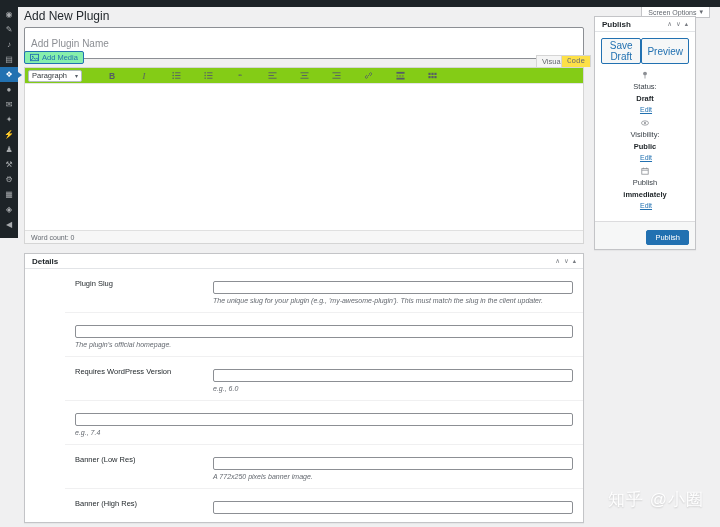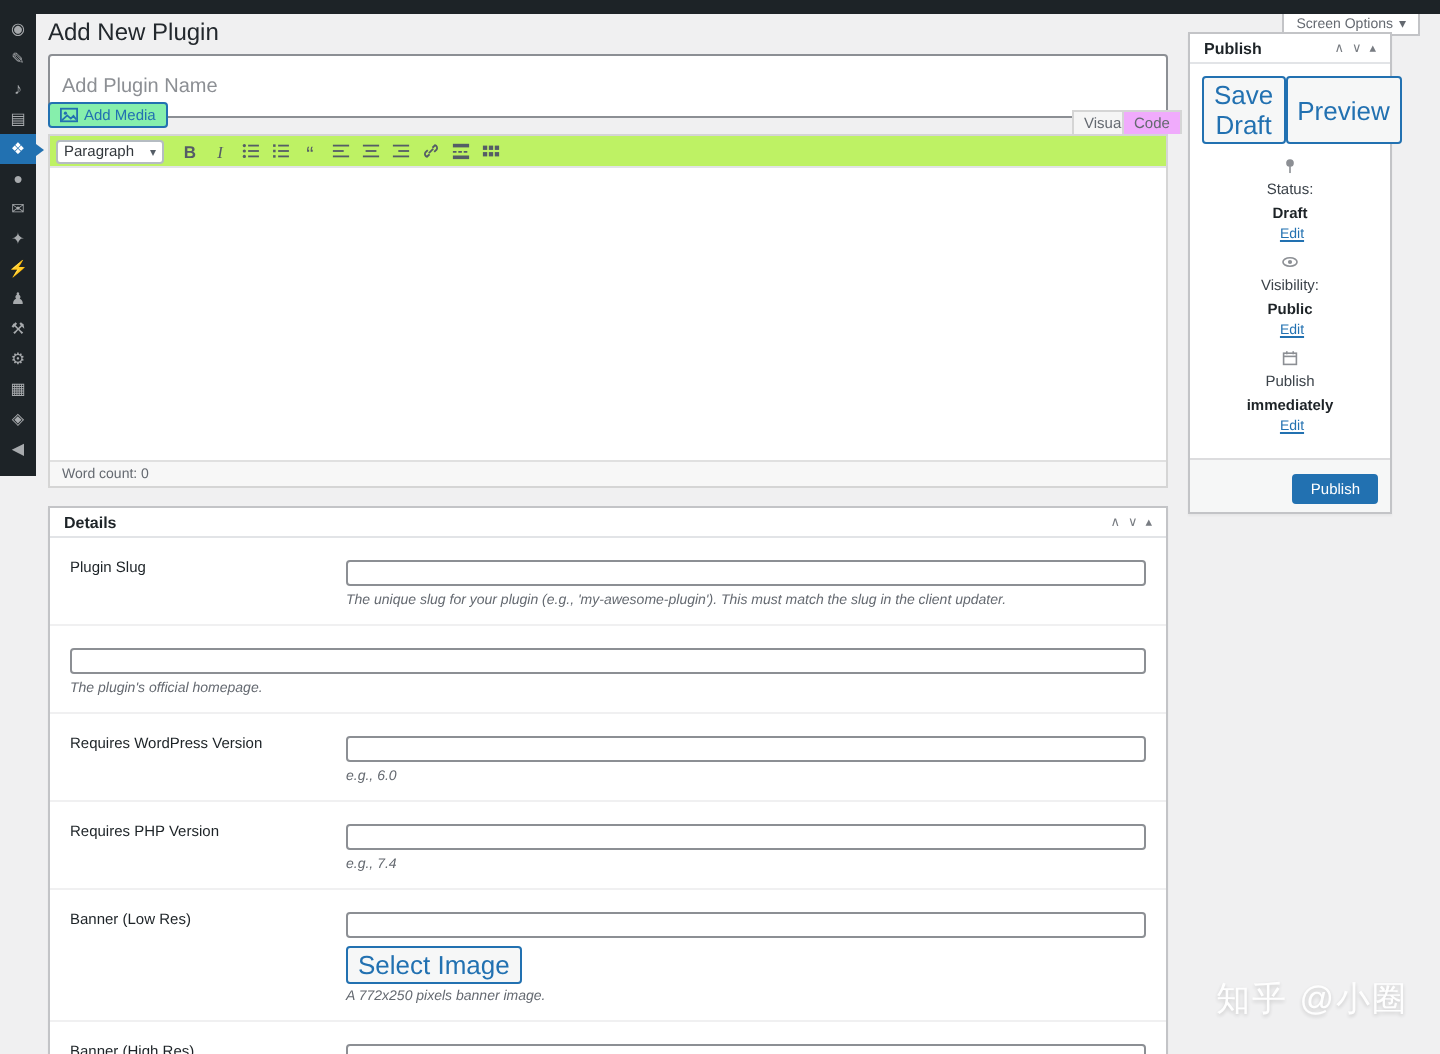--- a/index.html
+++ b/index.html
@@ -28,24 +28,24 @@
              border-radius:2px; background:#fff; font-size:10px; padding:15px 6px; color:#2c3338;
              font-family:"Liberation Sans", sans-serif; }
   .title-input::placeholder { color:#8c8f94; }
   
   .add-media { position:absolute; left:24px; top:51px; height:13px; display:inline-flex; align-items:center; gap:3px;
              background:#86efac; border:1px solid #2271b1; border-radius:2px; color:#2271b1;
              font-size:7.5px; padding:0 5px; cursor:pointer; }
   .ed-tab { position:absolute; top:55px; height:12px; line-height:11px; font-size:7.5px; color:#646970;
              padding:0 5px; border:1px solid #d5d5d5; border-bottom:none; cursor:pointer; }
   .ed-tab.visual { left:536px; background:#f5f5f5; }
-  .ed-tab.code { left:561px; background:#f0abfc; }
+  .ed-tab.code { left:561px; background:#fde047;font-family:Liberation Mono, monospace; }
   
   .editor { position:absolute; left:24px; top:67px; width:560px; border:1px solid #d5d5d5; background:#fff; }
-  .mce-toolbar { height:16px; background:#bef264; border-bottom:1px solid #e2e4e7; display:flex; align-items:center; padding:0 3px; gap:1px; }
+  .mce-toolbar { height:16px; background:#84cc16; border-bottom:1px solid #e2e4e7; display:flex; align-items:center; padding:0 3px; gap:18px; }
   .para-select { width:54px; height:12px; background:#fff; border:1px solid #b5bcc2; border-radius:2px;
              font-size:7.5px; color:#32373c; display:flex; align-items:center; justify-content:space-between;
              padding:0 3px; margin-right:5px; cursor:pointer; }
   .para-caret { font-size:6px; color:#555d66; }
   .tb-btn { width:14px; height:12px; display:flex; align-items:center; justify-content:center;
              color:#555d66; font-size:8.5px; cursor:pointer; border-radius:2px; }
   .tb-bold { font-weight:bold; }
   .tb-italic { font-style:italic; font-family:"Liberation Serif", serif; }
   .tb-quote { font-size:11px; line-height:4px; padding-top:5px; }
   .mce-content { height:146px; background:#fff; }
@@ -56,31 +56,31 @@
   .mb-head { height:15px; display:flex; align-items:center; justify-content:space-between;
              padding:0 7px; border-bottom:1px solid #e2e4e7; }
   .mb-title { font-size:8px; font-weight:bold; color:#1d2327; }
   .mb-ctrls { display:flex; gap:4px; }
   .mb-ctrl { font-size:6.5px; color:#787c82; cursor:pointer; }
   
   .publish-box { left:594px; top:16px; width:102px; }
   .pb-body { padding:6px; }
   .pb-btnrow { display:flex; justify-content:space-between; }
   .btn-secondary { background:#f6f7f7; border:1px solid #2271b1; border-radius:2px; color:#2271b1;
-             font-size:13px; padding:1px 5px; cursor:pointer; font-family:"Liberation Sans", sans-serif; }
+             font-size:10px; padding:1px 5px; cursor:pointer; font-family:"Liberation Sans", sans-serif; }
   .pb-rows { margin-top:7px; }
   .pb-row { display:flex; align-items:center; gap:3px; margin-bottom:6px; font-size:7.5px; color:#3c434a;flex-direction:column; }
   .pb-row b { color:#1d2327; }
   .edit-link { color:#2271b1; text-decoration:underline; margin-left:2px; cursor:pointer; font-size:7px; }
   .pb-foot { background:#f6f7f7; border-top:1px solid #dcdcde; padding:4px 6px; text-align:right; }
   .btn-primary { background:#2271b1; border:1px solid #2271b1; border-radius:2px; color:#fff;
              font-size:7.5px; padding:2px 8px; cursor:pointer; font-family:"Liberation Sans", sans-serif; }
   
   .details-box { left:24px; top:253px; width:560px; }
-  .dt-row { display:flex; padding:7px 10px 8px; border-bottom:1px solid #f0f0f1; }
+  .dt-row { display:flex; padding:7px 10px 8px; border-bottom:1px solid #f0f0f1;margin-left:40px; }
   .dt-row:last-child { border-bottom:none; }
   .dt-label { width:138px; flex:none; font-size:7.5px; color:#1d2327; padding-top:3px; }
   .dt-field { flex:1; }
   .dt-input { width:100%; height:13px; border:1px solid #8c8f94; border-radius:2px; background:#fff;
              font-size:8px; padding:0 4px; font-family:"Liberation Sans", sans-serif; }
   .dt-help { margin-top:3px; font-size:7px; font-style:italic; color:#646970; }
   .dt-btn { margin-top:3px; }
   
   .watermark { position:absolute; right:16px; top:488px; font-size:17px; color:#ffffff; opacity:.95;
              text-shadow:0 1px 2px rgba(0,0,0,.18); letter-spacing:1px; }
@@ -345,32 +345,30 @@
 
     <div class="dt-row">
       <div class="dt-label">Requires WordPress Version</div>
       <div class="dt-field">
         <input class="dt-input" type="text" style="">
         <div class="dt-help">e.g., 6.0</div>
       </div>
     </div>
 
     <div class="dt-row">
-      <div class="dt-label">Requires PHP Version</div>
       <div class="dt-field">
         <input class="dt-input" type="text" style="">
         <div class="dt-help">e.g., 7.4</div>
       </div>
     </div>
 
     <div class="dt-row">
       <div class="dt-label">Banner (Low Res)</div>
       <div class="dt-field">
         <input class="dt-input" type="text" style="">
-        <div class="dt-btn"><button class="btn-secondary">Select Image</button></div>
         <div class="dt-help">A 772x250 pixels banner image.</div>
       </div>
     </div>
 
     <div class="dt-row">
       <div class="dt-label">Banner (High Res)</div>
       <div class="dt-field">
         <input class="dt-input" type="text" style="">
         
         

